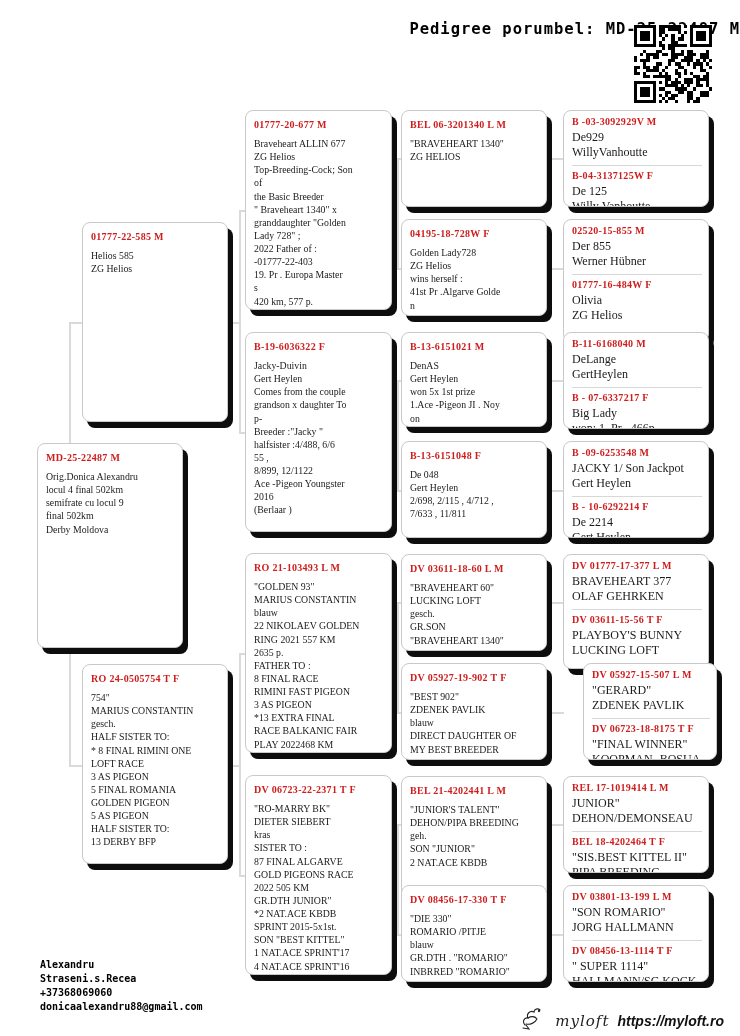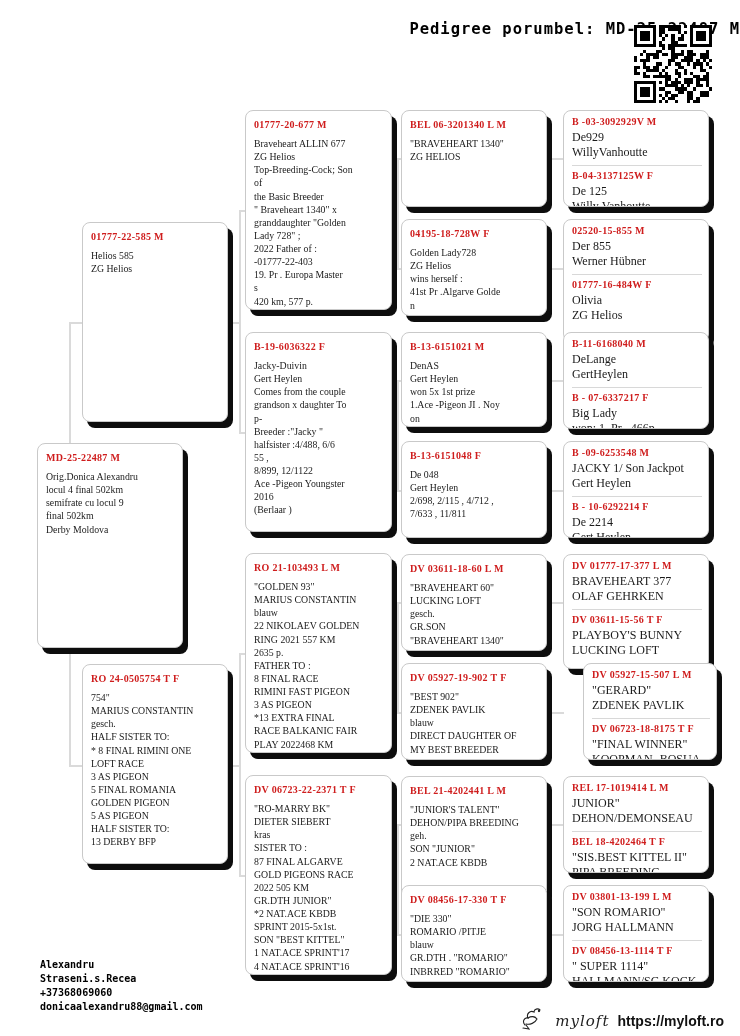--- a/index.html
+++ b/index.html
@@ -31,21 +31,21 @@
     line-height:1.4;white-space:pre-line;color:#000;
   }
   #footer{
     position:absolute;right:16px;top:980px;display:flex;align-items:center;gap:8px;margin-top:27px;
   }
   #brand-script{
     font-family:"DejaVu Serif","Liberation Serif",serif;font-style:italic;
     font-size:15px;color:#222;letter-spacing:1px;
   }
   #footer-url{
-    font-family:"Liberation Sans","DejaVu Sans",sans-serif;font-weight:bold;
+    font-family:"Liberation Sans","DejaVu Sans",sans-serif;font-style:italic;font-weight:bold;
     font-size:14px;color:#111;text-decoration:none;
   }
 </style>
 </head>
 <body>
 
 <div id="page">
 
   <div id="title">Pedigree porumbel: MD-25-22487 M</div>
 

